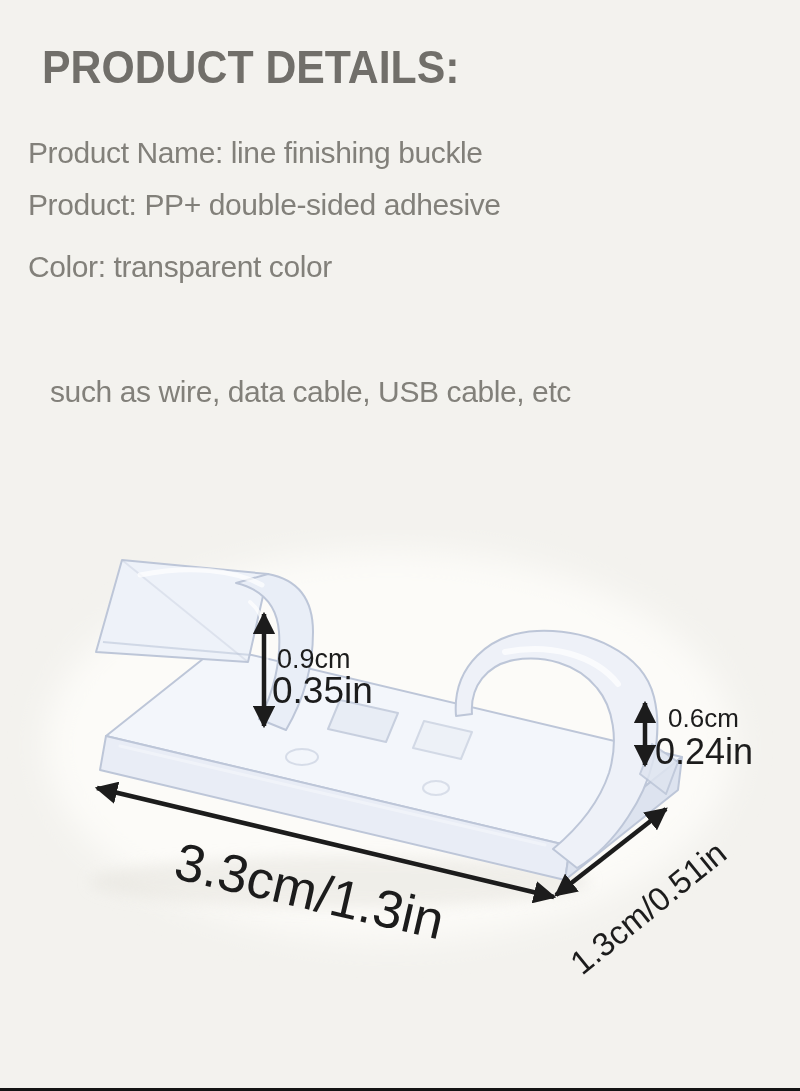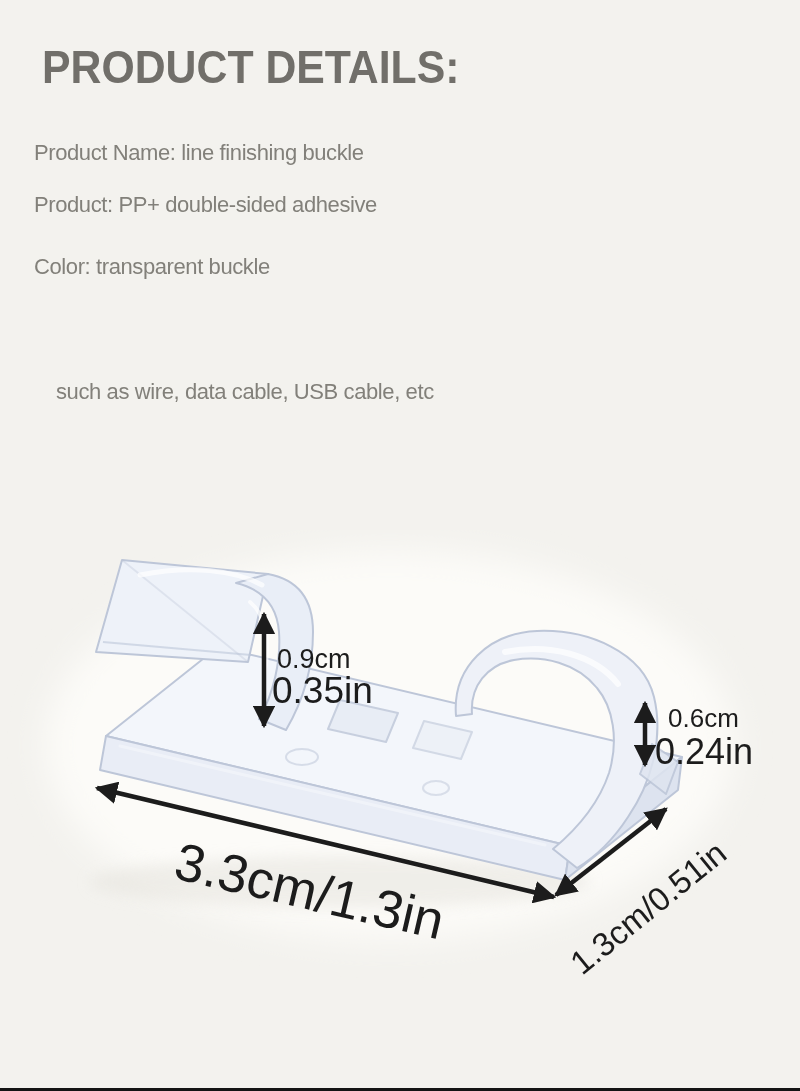--- a/index.html
+++ b/index.html
@@ -11,22 +11,22 @@
     overflow:hidden;
   }
   .page{position:absolute;inset:0;border-radius:28px;}
   .heading{
     position:absolute;left:42px;top:40px;
     font-size:46px;font-weight:bold;color:#716f6a;
     letter-spacing:0px;white-space:nowrap;
     transform:scaleX(0.93);transform-origin:left top;
   }
   .spec{
-    position:absolute;left:34px;
-    font-size:22px;line-height:32px;color:#82807a;
+    position:absolute;left:28px;
+    font-size:30px;line-height:32px;color:#82807a;
     letter-spacing:-0.4px;white-space:nowrap;
   }
   #spec-0{top:137px;}
   #spec-1{top:189px;}
   #spec-2{top:251px;}
   #spec-3{top:313px;}
   #spec-4{top:376px;margin-left:22px;}
   .diagram{position:absolute;left:0;top:530px;width:800px;height:561px;}
   .dim-label{fill:#1c1c1c;font-family:"Liberation Sans", sans-serif;}
   .bottom-edge{
@@ -35,21 +35,21 @@
 </style>
 </head>
 <body>
 
 <div class="page">
 
   <div class="heading">PRODUCT DETAILS:</div>
 
   <div class="spec" id="spec-0">Product Name: line finishing buckle</div>
   <div class="spec" id="spec-1">Product: PP+ double-sided adhesive</div>
-  <div class="spec" id="spec-2">Color: transparent buckle</div>
+  <div class="spec" id="spec-2">Color: transparent color</div>
   <div class="spec" id="spec-4">such as wire, data cable, USB cable, etc</div>
 
   <svg class="diagram" viewBox="0 530 800 561" xmlns="http://www.w3.org/2000/svg">
     <defs>
       <marker id="ah" viewBox="0 0 10 10" refX="9" refY="5" markerWidth="5" markerHeight="5" orient="auto-start-reverse" markerUnits="strokeWidth">
         <path d="M0,0 L10,5 L0,10 Z" fill="#1c1c1c"></path>
       </marker>
       <filter id="soft" x="-40%" y="-40%" width="180%" height="180%">
         <feGaussianBlur stdDeviation="16"></feGaussianBlur>
       </filter>

